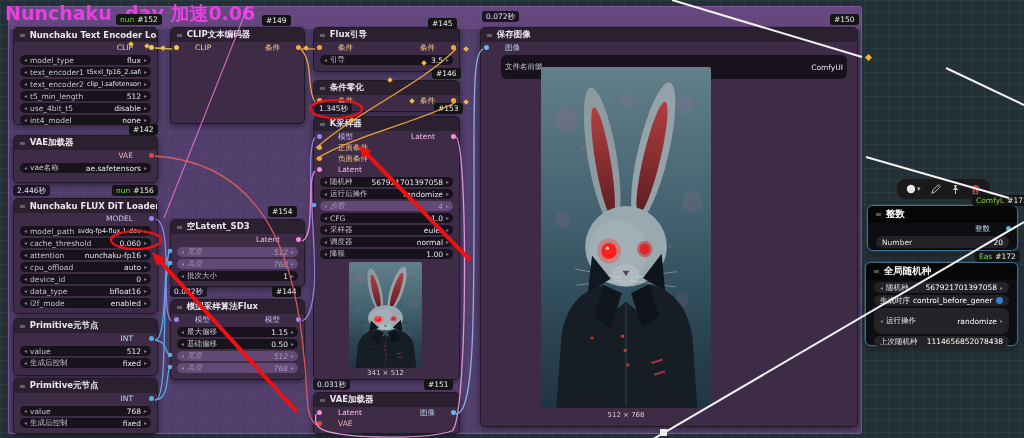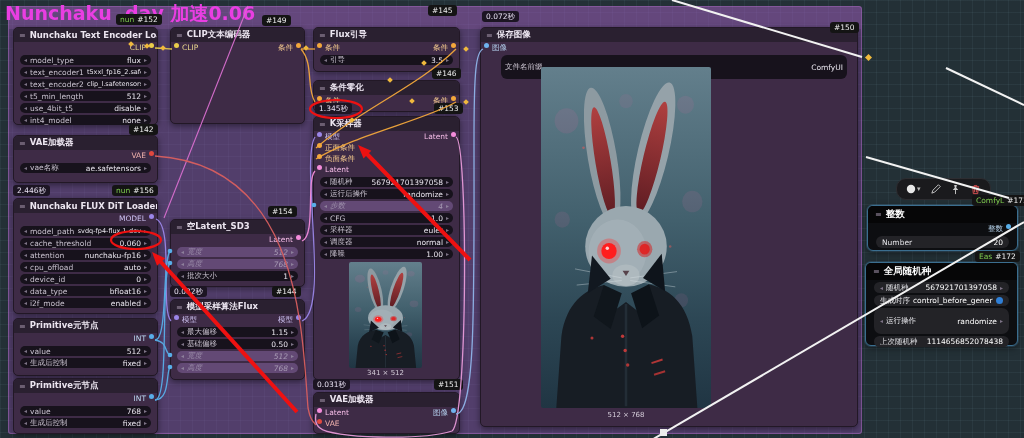--- a/index.html
+++ b/index.html
@@ -12,21 +12,21 @@
   .group{position:absolute;left:8px;top:6px;width:852px;height:426px;
     background:rgba(143,80,176,.44);border:1px solid rgba(205,125,225,.4);border-radius:3px;}
   .group-titlebar{position:absolute;left:0;top:0;width:100%;height:22px;background:rgba(215,125,235,.14);}
   .group-title{position:absolute;left:5px;top:1px;font-size:19px;font-weight:600;color:#e93ee2;white-space:pre;}
   .node{position:absolute;background:#3e2b46;border:1px solid #221826;border-radius:5px;
     box-shadow:0 2px 6px rgba(0,0,0,.45);z-index:3;}
   .nheader{display:flex;align-items:center;gap:4px;height:14px;padding:0 5px;background:#2a2030;
     border-radius:4px 4px 0 0;color:#ece5f0;font-size:8.5px;font-weight:600;white-space:nowrap;overflow:hidden;}
   .menu{color:#a596ae;font-weight:400;font-size:8px;}
   .prow{display:flex;justify-content:space-between;align-items:center;height:11px;padding:0 3px;font-size:7.5px;color:#ddd;}
-  .pside{display:flex;gap:3px;white-space:nowrap;}
+  .pside{display:flex;align-items:center;gap:16px;white-space:nowrap;}
   .dot{width:5px;height:5px;border-radius:50%;display:inline-block;flex:0 0 auto;}
   .d-clip{background:#e9cd4a}.d-cond{background:#f2a73b}.d-vae{background:#e0483f}.d-model{background:#9b86e8}
   .d-latent{background:#f48cdb}.d-int{background:#58aee8}.d-img{background:#6fb3ee}
   .c-clip{color:#ecd98e}.c-cond{color:#f3c98d}.c-vae{color:#f2b3ae}.c-model{color:#cfc4f4}
   .c-latent{color:#f6bde8}.c-int{color:#bcd9f2}.c-img{color:#b5d2f0}
   .widget{display:flex;align-items:center;height:10px;margin:2px 6px;background:#17121c;border-radius:6px;
     padding:0 4px;font-size:7.5px;color:#c9c2cf;gap:3px;white-space:nowrap;overflow:hidden;}
   .wl{flex:0 0 auto;} .wv{flex:1 1 auto;text-align:right;color:#e9e5ee;overflow:hidden;} 
   .arr{color:#7d7386;font-size:6px;line-height:1;flex:0 0 auto;}
   .widget.linked{background:rgba(130,98,156,.55);color:#9d8fab;font-style:italic;}
@@ -396,21 +396,21 @@
         <span class="arr">▸</span>
       </div>
     <div class="widget linked">
         <span class="arr">◂</span>
         <span class="wl">高度</span>
         <span class="wv">768</span>
         <span class="arr">▸</span>
       </div>
   </div>
 
-  <div class="badge" style="left:428px;top:5px"><span>#145</span></div>
+  <div class="badge" style="left:428px;top:18px"><span>#145</span></div>
   <div class="node" style="left:313px;top:27px;width:145px;height:43px">
     <div class="nheader">
         <span class="menu">≡</span>
         <span>Flux引导</span>
       </div>
     <div class="prow">
       <span class="pside">
           <i class="dot d-cond"></i>
           <span class="c-cond">条件</span>
         </span>
@@ -524,21 +524,21 @@
       </div>
   </div>
   <div class="imgbox" style="left:349px;top:262px;width:73px;height:106px">
     <svg width="73" height="106" viewBox="0 0 200 380" preserveAspectRatio="none">
         <use href="#rabbitArt"></use>
       </svg>
   </div>
   <div class="caption" style="left:313px;top:369px;width:145px">341 × 512</div>
 
   <div class="badge tbadge" style="left:313px;top:379px"><span>0.031秒</span></div>
-  <div class="badge" style="left:434px;top:379px"><span>#151</span></div>
+  <div class="badge" style="left:424px;top:379px"><span>#151</span></div>
   <div class="node" style="left:313px;top:392px;width:145px;height:40px">
     <div class="nheader">
         <span class="menu">≡</span>
         <span>VAE加载器</span>
       </div>
     <div class="prow">
       <span class="pside">
           <i class="dot d-latent"></i>
           <span class="c-latent">Latent</span>
         </span>
@@ -549,21 +549,21 @@
     </div>
     <div class="prow">
         <span class="pside">
           <i class="dot d-vae"></i>
           <span class="c-vae">VAE</span>
         </span>
       </div>
   </div>
 
   <div class="badge tbadge" style="left:482px;top:11px"><span>0.072秒</span></div>
-  <div class="badge" style="left:830px;top:22px"><span>#150</span></div>
+  <div class="badge" style="left:830px;top:14px"><span>#150</span></div>
   <div class="node" style="left:480px;top:27px;width:376px;height:398px">
     <div class="nheader">
         <span class="menu">≡</span>
         <span>保存图像</span>
       </div>
     <div class="prow">
         <span class="pside">
           <i class="dot d-img"></i>
           <span class="c-img">图像</span>
         </span>

